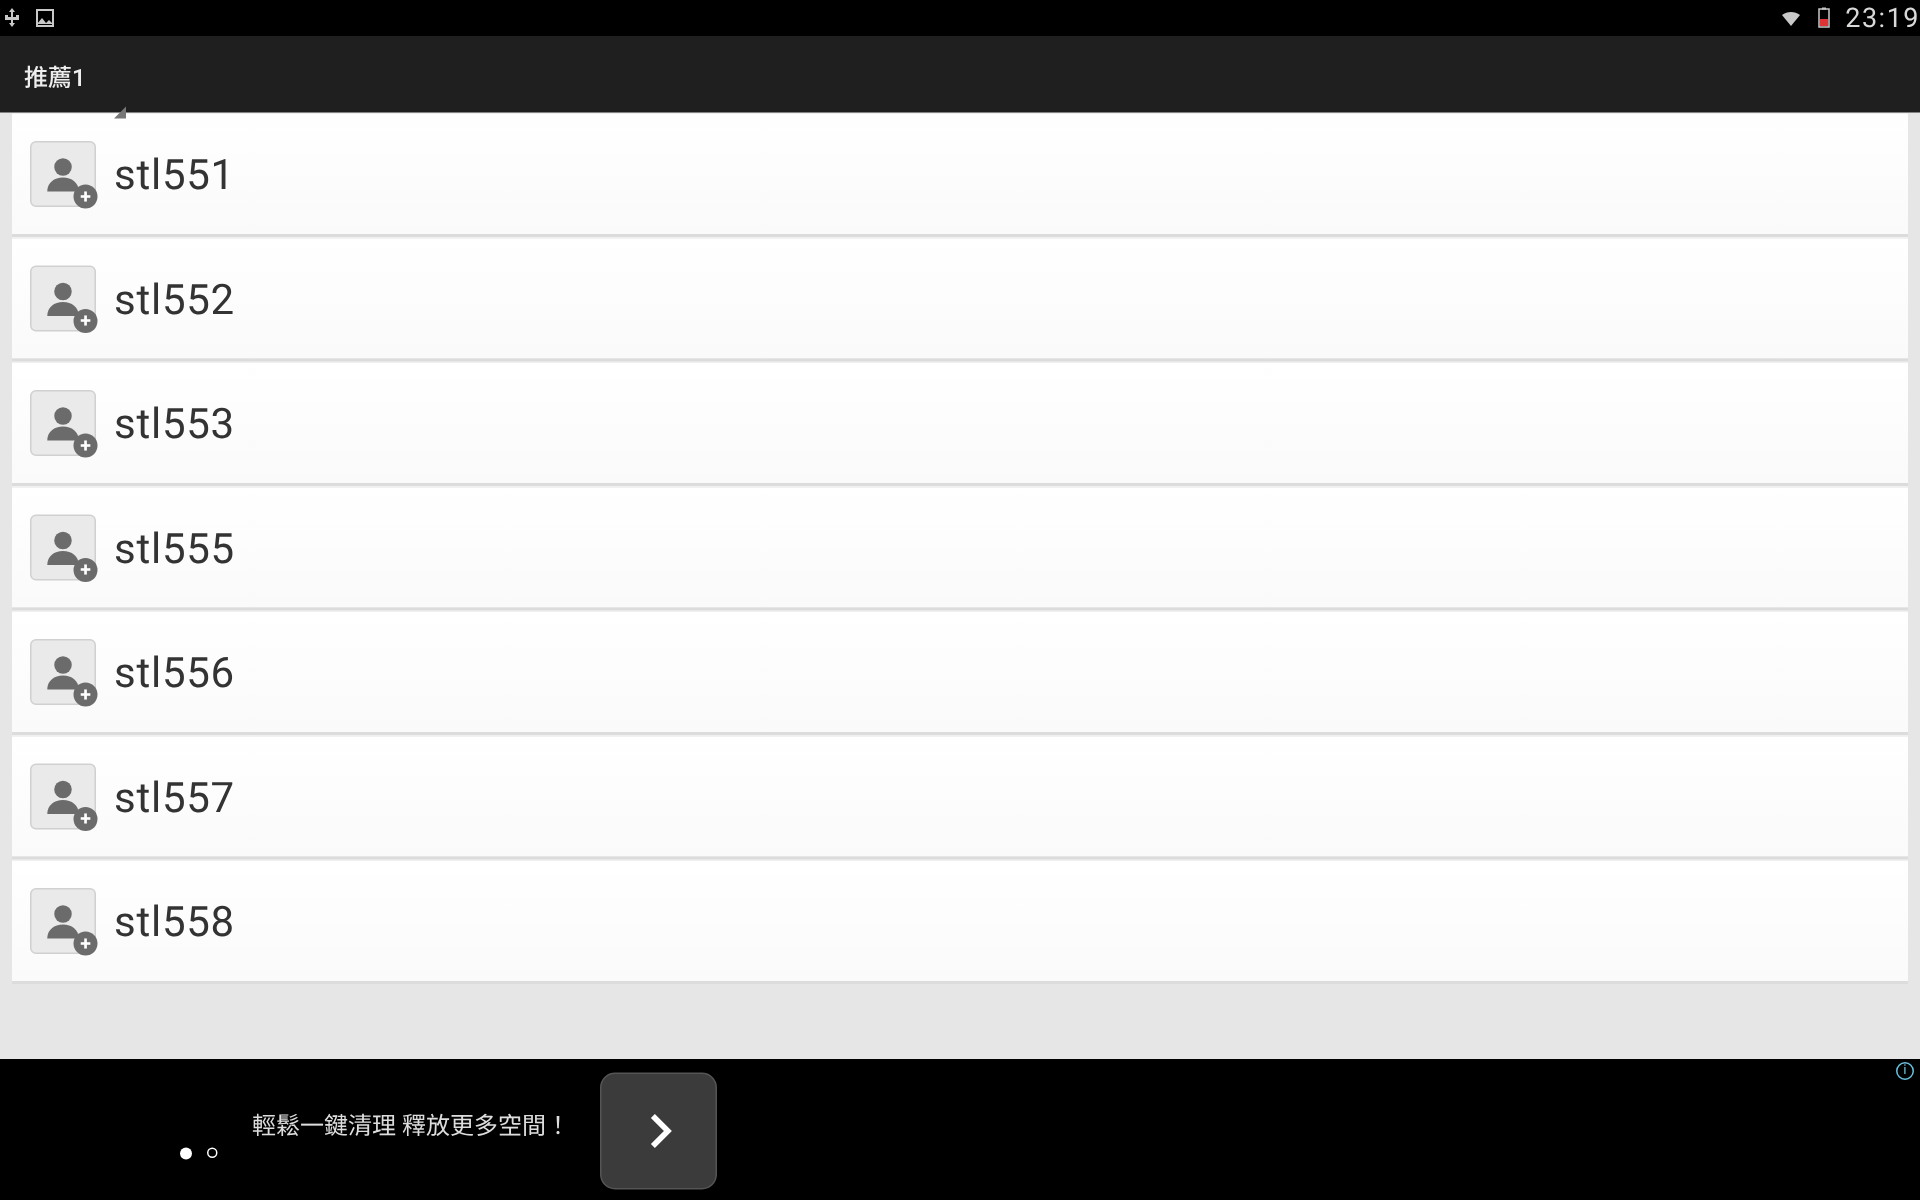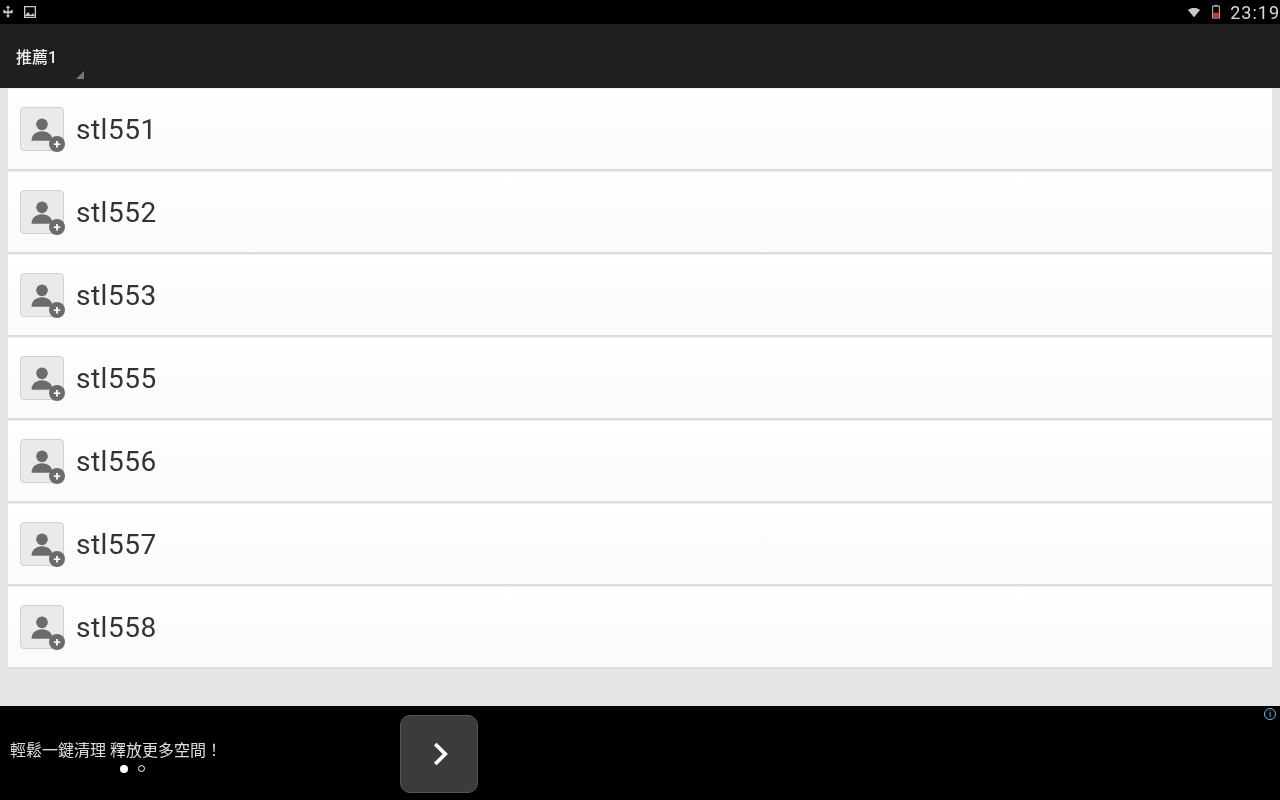--- a/index.html
+++ b/index.html
@@ -14,21 +14,21 @@
     align-items: center;
     padding: 0 0;
     font-size: 15px;
   }
   .status-left { display: flex; align-items: center; gap: 6px; }
   .status-right { margin-left: auto; display: flex; align-items: center; gap: 6px; }
   .status-right .clock { color: #d9d9d9; font-size: 18px; letter-spacing: 1px; }
   
   
   .app-header {
-    height: 64px;
+    height: 51px;
     background: #1f1f1f;
     color: #eee;
     display: flex;
     align-items: center;
     padding: 12px 16px;
     position: relative;
   }
   .app-header .title {
     font-size: 16px;
     font-weight: 500;
@@ -97,21 +97,21 @@
     width: 100%;
     height: 94px;
     background: #000;
     color: #fff;
     display: flex;
     align-items: center;
     padding: 6px 10px 4px 10px;
   }
   .ad-text { display: flex; flex-direction: column; min-width: 370px;}
   .ad-headline { font-size: 30px; font-weight: 500; }
-  .ad-sub { font-size: 16px; color: #ddd; margin-top: 2px; }
+  .ad-sub { font-size: 16px; color: #ddd; margin-top: 2px; text-align: right; }
   .ad-dots { display: flex; gap: 10px; margin-top: 4px; margin-left: 110px;}
   .ad-dots .dot { width: 8px; height: 8px; border-radius: 50%; background: #fff; }
   .ad-dots .dot.hollow { background: transparent; border: 1.5px solid #fff; width:7px; height:7px;}
   .ad-cta {
     width: 78px; height: 78px;
     background: #3b3b3b;
     border: 1px solid #555;
     border-radius: 10px;
     display: flex; align-items: center; justify-content: center;
     margin-left: 20px;

